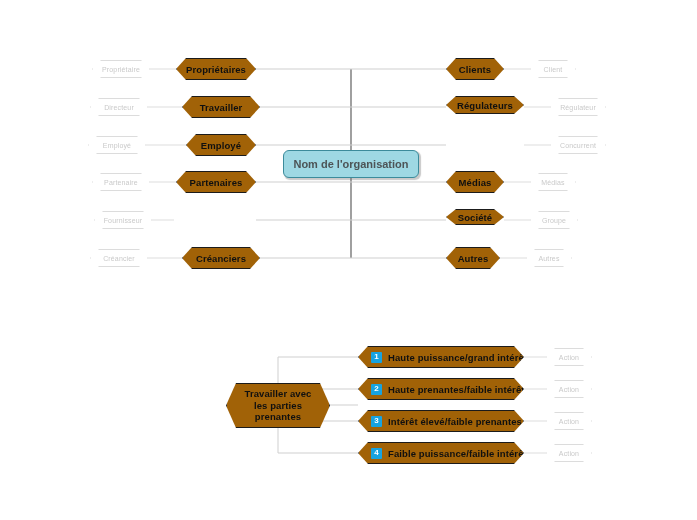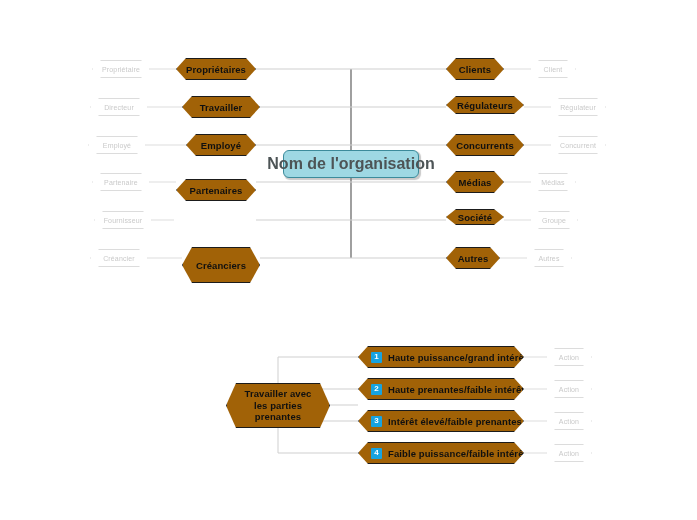--- a/index.html
+++ b/index.html
@@ -65,21 +65,21 @@
     letter-spacing: .15px;
   }
 
   
   .center-node {
     background: #9ed8e3;
     border: 1.6px solid #3c8b9b;
     border-radius: 6px;
     color: #4d5456;
     font-weight: bold;
-    font-size: 16px;
+    font-size: 11px;
     box-shadow: 1.5px 1.5px 1px rgba(120,120,120,0.4);
   }
 
   
   .hex.numbered {
     justify-content: flex-start;
     padding-left: 12px;
     gap: 6px;
   }
   .badge {
@@ -177,35 +177,32 @@
 
   <div class="node hex" style="left:176px; top:58px; width:80px; height:22px;">
     <span>Propriétaires</span>
   </div>
   <div class="node hex" style="left:182px; top:96px; width:78px; height:22px;">
     <span>Travailler</span>
   </div>
   <div class="node hex" style="left:186px; top:134px; width:70px; height:22px;">
     <span>Employé</span>
   </div>
-  <div class="node hex" style="left:176px; top:171px; width:80px; height:22px;margin-top:8px;">
+  <div class="node hex" style="left:176px; top:171px; width:80px; height:22px;">
     <span>Partenaires</span>
   </div>
-  <div class="node hex" style="left:182px; top:247px; width:78px; height:36px;">
+  <div class="node hex" style="left:182px; top:247px; width:78px; height:22px;">
     <span>Créanciers</span>
   </div>
 
   <div class="node hex" style="left:446px; top:58px; width:58px; height:22px;align-items:center;">
     <span>Clients</span>
   </div>
   <div class="node hex" style="left:446px; top:96px; width:78px; height:18px;">
     <span>Régulateurs</span>
-  </div>
-  <div class="node hex" style="left:446px; top:134px; width:78px; height:22px;">
-    <span>Concurrents</span>
   </div>
   <div class="node hex" style="left:446px; top:171px; width:58px; height:22px;">
     <span>Médias</span>
   </div>
   <div class="node hex" style="left:446px; top:209px; width:58px; height:16px;">
     <span>Société</span>
   </div>
   <div class="node hex" style="left:446px; top:247px; width:54px; height:22px;">
     <span>Autres</span>
   </div>

